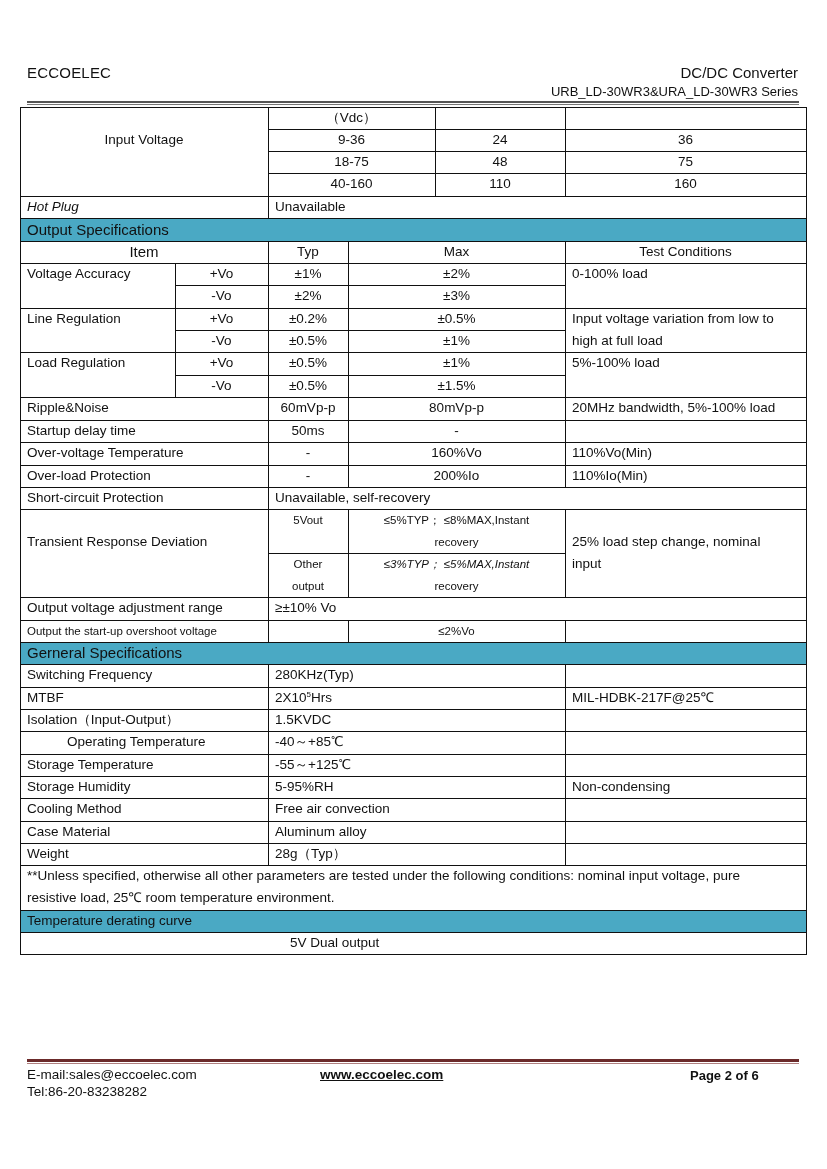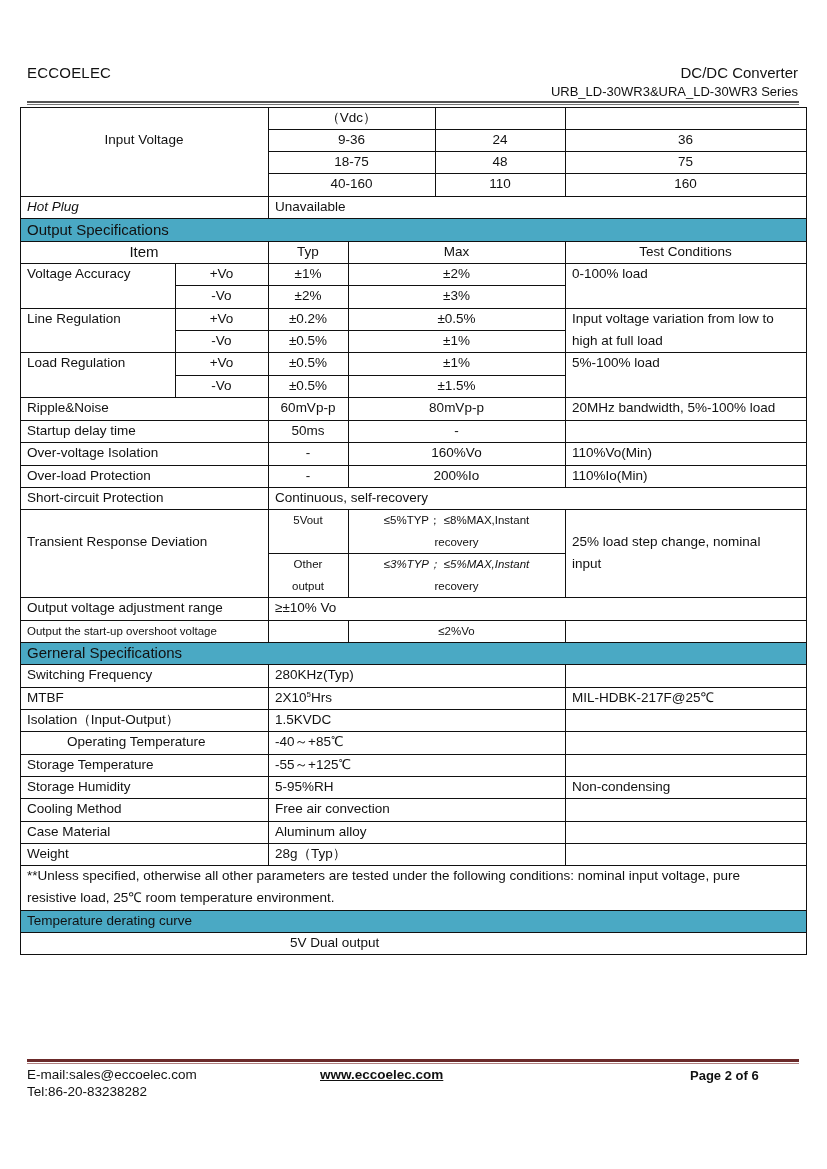--- a/index.html
+++ b/index.html
@@ -87,32 +87,32 @@
 
   <div class="c lft" style="left:20px;top:397px;width:248px;height:23px;">Ripple&amp;Noise</div>
   <div class="c ctr" style="left:268px;top:397px;width:80px;height:23px;">60mVp-p</div>
   <div class="c ctr" style="left:348px;top:397px;width:217px;height:23px;">80mVp-p</div>
   <div class="c lft" style="left:565px;top:397px;width:241px;height:23px;">20MHz bandwidth, 5%-100% load</div>
 
   <div class="c lft" style="left:20px;top:420px;width:248px;height:22px;">Startup delay time</div>
   <div class="c ctr" style="left:268px;top:420px;width:80px;height:22px;">50ms</div>
   <div class="c ctr" style="left:348px;top:420px;width:217px;height:22px;">-</div>
 
-  <div class="c lft" style="left:20px;top:442px;width:248px;height:23px;">Over-voltage Isolation</div>
+  <div class="c lft" style="left:20px;top:442px;width:248px;height:23px;">Over-voltage Temperature</div>
   <div class="c ctr" style="left:268px;top:442px;width:80px;height:23px;">-</div>
   <div class="c ctr" style="left:348px;top:442px;width:217px;height:23px;">160%Vo</div>
   <div class="c lft" style="left:565px;top:442px;width:241px;height:23px;">110%Vo(Min)</div>
 
   <div class="c lft" style="left:20px;top:465px;width:248px;height:22px;">Over-load Protection</div>
   <div class="c ctr" style="left:268px;top:465px;width:80px;height:22px;">-</div>
   <div class="c ctr" style="left:348px;top:465px;width:217px;height:22px;">200%Io</div>
   <div class="c lft" style="left:565px;top:465px;width:241px;height:22px;">110%Io(Min)</div>
 
   <div class="c lft" style="left:20px;top:487px;width:248px;height:22px;">Short-circuit Protection</div>
-  <div class="c lft" style="left:268px;top:487px;width:538px;height:22px;">Continuous, self-recovery</div>
+  <div class="c lft" style="left:268px;top:487px;width:538px;height:22px;">Unavailable, self-recovery</div>
 
   <div class="c lft" style="left:20px;top:531px;width:248px;height:22px;">Transient Response Deviation</div>
   <div class="c ctr sm" style="left:268px;top:509px;width:80px;height:22px;">5Vout</div>
   <div class="c ctr sm" style="left:348px;top:509px;width:217px;height:22px;">≤5%TYP；  ≤8%MAX,Instant</div>
   <div class="c ctr sm" style="left:348px;top:531px;width:217px;height:22px;">recovery</div>
   <div class="c ctr sm" style="left:268px;top:553px;width:80px;height:22px;">Other</div>
   <div class="c ctr sm" style="left:268px;top:575px;width:80px;height:22px;">output</div>
   <div class="c ctr sm" style="left:348px;top:553px;width:217px;height:22px;font-style:italic;">≤3%TYP；  ≤5%MAX,Instant</div>
   <div class="c ctr sm" style="left:348px;top:575px;width:217px;height:22px;">recovery</div>
   <div class="c lft" style="left:565px;top:531px;width:241px;height:22px;">25% load step change, nominal</div>

